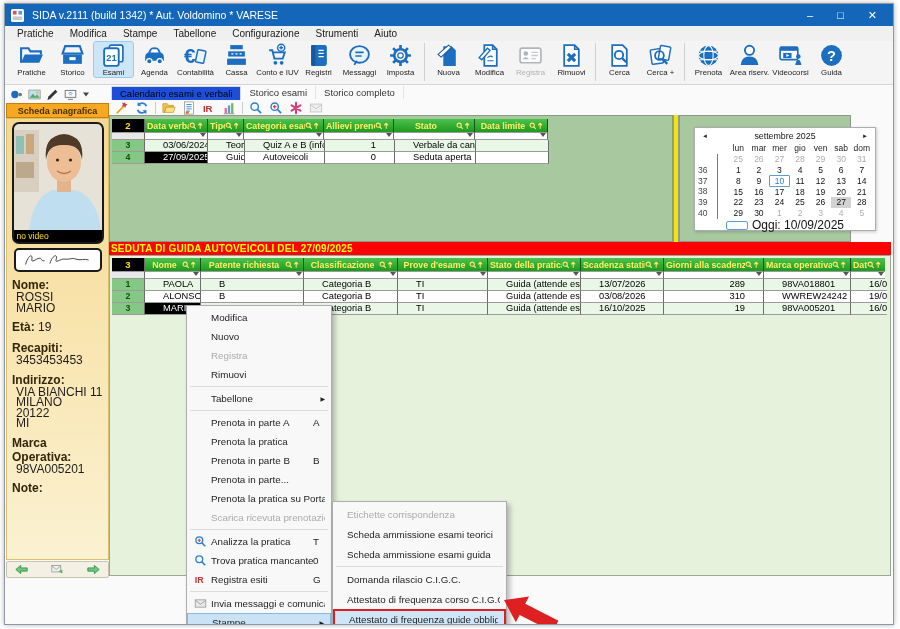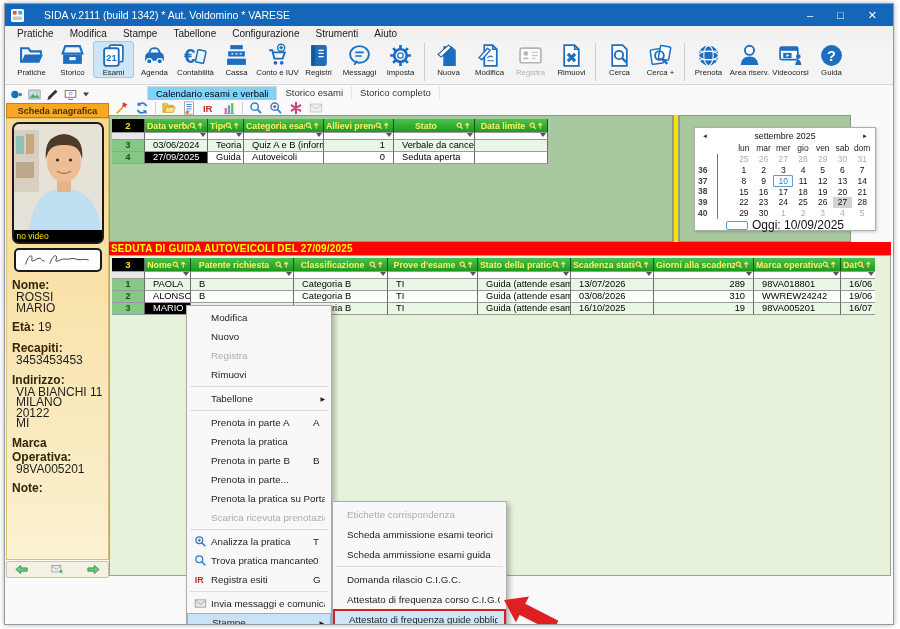--- a/index.html
+++ b/index.html
@@ -1,20 +1,20 @@
 <!DOCTYPE html>
 <html><head>
 <meta charset="utf-8">
 <style>
   * { box-sizing: border-box; margin: 0; padding: 0; }
   html,body { width:900px; height:629px; background:#fff; font-family:"Liberation Sans",sans-serif; overflow:hidden; }
   .app { position:absolute; left:4px; top:3px; width:890px; height:622px; background:#fff; border:1px solid #8d9aa5; box-shadow:0 0 5px rgba(0,0,0,.3); display:flex; flex-direction:column; }
 
   
-  .titlebar { height:22px; background:#1366B8; color:#fff; display:flex; align-items:center; padding:0 6px; font-size:10.5px; gap:20px; flex:none; }
+  .titlebar { height:22px; background:#1366B8; color:#fff; display:flex; align-items:center; padding:0 6px; font-size:10.5px; gap:8px; flex:none; }
   .app-ico { width:13px; height:13px; display:inline-flex; }
   .win-btns { margin-left:auto; display:flex; align-items:center; gap:24px; padding-right:10px; font-size:11px; }
   .win-btns span { cursor:default; }
 
   
   .menubar { height:15px; background:#F0F0F0; display:flex; align-items:center; font-size:10px; padding-left:4px; flex:none; }
   .menubar .mi { padding:1px 8px; color:#222; }
 
   
   .toolbar { height:44px; background:#F4F4F4; border-bottom:1px solid #D5D5D5; display:flex; align-items:flex-start; padding-left:6px; flex:none; }
@@ -46,21 +46,21 @@
   .flbl { font-weight:bold; color:#33250a; }
   .fval-inline { color:#1d1d1d; }
   .fline { padding-left:4px; line-height:10.5px; }
   .side-nav { position:absolute; left:1px; top:476px; width:103px; height:17px; background:#F4F1E4; border:1px solid #C9C4AC; border-radius:2px; display:flex; align-items:center; justify-content:space-between; padding:0 8px; }
   .side-nav span { width:13px; height:13px; display:inline-flex; }
   .side-nav svg { width:100%; height:100%; }
 
   
   .tabs { position:absolute; left:106px; top:0; height:15px; display:flex; align-items:center; font-size:9.5px; }
   .tab { padding:1px 8px; color:#333; border-right:1px solid #E4E4E4; }
-  .tab.active { color:#000; background:#7dd3fc; border:1px solid #D8D8D8; border-bottom:none;margin-left:36px; }
+  .tab.active { color:#000; background:#1d4ed8; border:1px solid #D8D8D8; border-bottom:none; }
   .subtoolbar { position:absolute; left:106px; top:15px; height:15px; display:flex; align-items:center; gap:6px; padding-left:4px; }
   .st-btn { width:14px; height:14px; display:inline-flex; }
   .st-btn svg { width:100%; height:100%; }
   .st-btn.disabled { opacity:.55; }
   .st-sep { width:1px; height:12px; background:#CCC; }
 
   
   .green-top { position:absolute; left:104px; top:30px; width:564px; height:127px; background:#A8C8A0; border:1px solid #8a9a86; }
   .yellow-divider { position:absolute; left:668px; top:30px; width:6px; height:127px; background:#F5E400; border-left:1px solid #999; border-right:1px solid #999; }
   .cal-panel { position:absolute; left:674px; top:30px; width:172px; height:127px; background:#A8C8A0; border:1px solid #8a9a86; }
@@ -77,36 +77,36 @@
   .thead .th { background:linear-gradient(#4CC24C,#1F9A1F); color:#FFF066; font-weight:bold; font-size:8.8px; display:flex; align-items:center; padding:0 2px; border-right:1px solid #14521A; }
   .hlbl { flex:1; text-align:center; overflow:hidden; }
   .hic { width:16px; display:inline-flex; flex:none; }
   .corner { width:33px; background:#000; color:#FFE000; text-align:center; font-weight:bold; font-size:9.5px; line-height:13px; flex:none; }
   .tfilter { height:7px; }
   .fcorner { width:33px; background:#E8E8E8; flex:none; }
   .fc { background:#FFF; position:relative; }
   .fdrop { position:absolute; right:1px; top:0; width:0; height:0; border:3px solid transparent; border-top:4px solid #555; }
   .tdata { height:12px; }
   .rnum { width:33px; background:#85C785; color:#12500F; text-align:center; font-size:8.8px; font-weight:bold; line-height:11px; flex:none; }
-  .td { font-size:9.3px; color:#000; padding:0 8px; line-height:11px; }
+  .td { font-size:9.3px; color:#000; padding:0 18px; line-height:11px; }
   .odd .td { background:#E9F8E6; }
   .even .td { background:#FFFFFF; }
   .selcell { background:#000 !important; color:#FFF !important; }
   .t1 .c0{width:63px}.t1 .c1{width:36px}.t1 .c2{width:80px}.t1 .c3{width:70px}.t1 .c4{width:81px}.t1 .c5{width:73px}
-  .t2 .c0{width:46px}.t2 .c1{width:103px}.t2 .c2{width:94px}.t2 .c3{width:90px}.t2 .c4{width:93px}.t2 .c5{width:83px}.t2 .c6{width:100px}.t2 .c7{width:87px}.t2 .c8{width:34px; border-right:none;}
+  .t2 .c0{width:56px}.t2 .c1{width:103px}.t2 .c2{width:94px}.t2 .c3{width:90px}.t2 .c4{width:93px}.t2 .c5{width:83px}.t2 .c6{width:100px}.t2 .c7{width:87px}.t2 .c8{width:34px; border-right:none;}
   .t1 .c3.td, .t2 .c6.td { text-align:right; }
 
   
   .calendar { position:absolute; left:14px; top:11px; width:182px; height:104px; background:#fff; border:1px solid #ADADAD; box-shadow:1px 1px 3px rgba(0,0,0,.2); font-size:8.5px; padding:2px 3px 0 3px; }
   .cal-title { display:flex; align-items:center; height:12px; }
   .cal-nav { width:14px; text-align:center; font-size:6px; color:#222; }
   .cal-month { flex:1; text-align:center; font-size:8.8px; color:#111; }
   .cal-row { display:flex; height:10.8px; align-items:center; }
   .cal-days { height:12px; }
-  .cal-wn { width:15px; text-align:right; padding-right:19px; color:#444; border-right:1px solid #777; margin-right:16px; flex:none; height:100%; line-height:10.8px;font-weight:bold; }
+  .cal-wn { width:15px; text-align:right; padding-right:19px; color:#444; border-right:1px solid #777; margin-right:10px; flex:none; height:100%; line-height:10.8px; }
   .cal-days .cal-wn { border-right:1px solid transparent; }
   .cal-d { width:22px; text-align:center; color:#111; line-height:10.5px; }
   .cal-dn { color:#222; }
   .cal-d.mut { color:#ADADAD; }
   .cal-d.today { border:1px solid #5A9FD4; color:#2A7FD4; border-radius:1px; }
   .cal-d.sel { background:#D2D2D2; }
   .cal-foot { display:flex; align-items:center; justify-content:center; height:13px; gap:4px; }
   .cal-box { width:22px; height:9px; border:1.5px solid #5A9FD4; border-radius:2px; display:inline-block; }
   .cal-today { color:#111; font-size:12px; }
 

